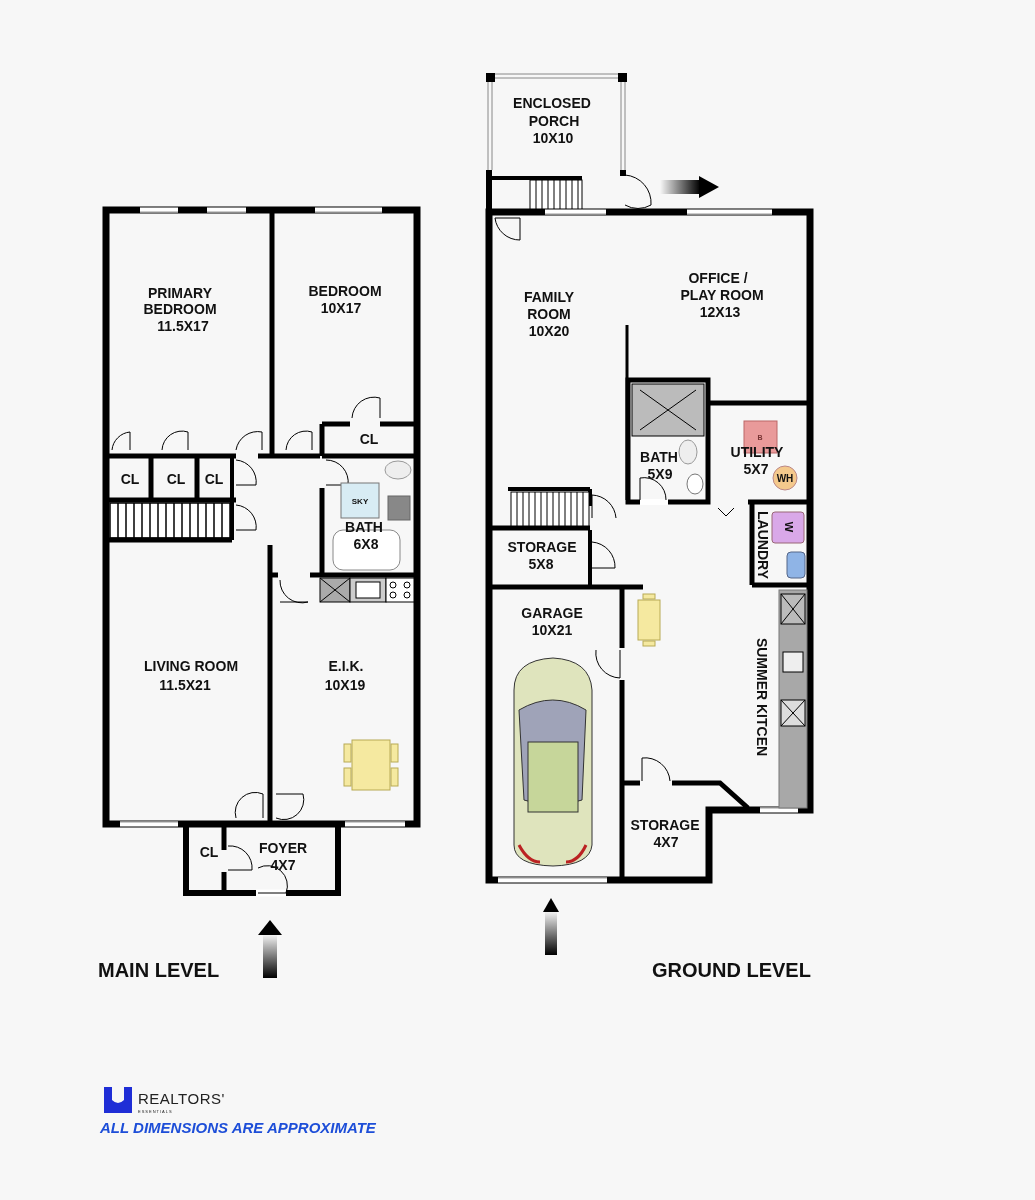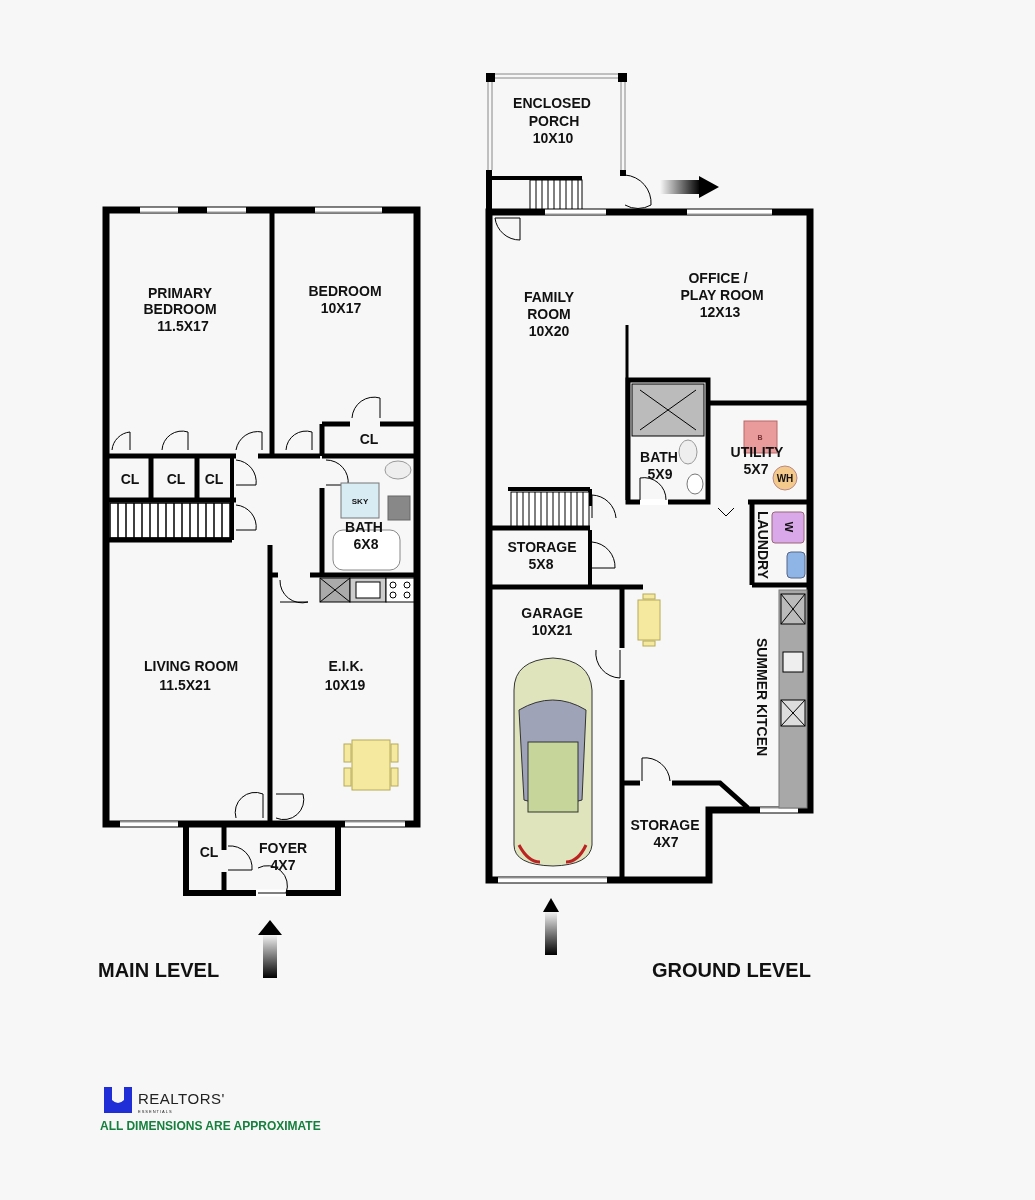--- a/index.html
+++ b/index.html
@@ -1,21 +1,21 @@
 <!DOCTYPE html>
 <html><head>
 <meta charset="utf-8">
 <style>
   html,body{margin:0;padding:0;background:#f7f7f7;}
   body{width:1035px;height:1200px;position:relative;overflow:hidden;font-family:"Liberation Sans",sans-serif;}
   svg{position:absolute;left:0;top:0;}
   .lbl{font-family:"Liberation Sans",sans-serif;font-weight:bold;fill:#111;}
   .room{font-size:14px;}
   .big{font-size:20px;}
-  .foot{position:absolute;font-weight:bold;font-size:12px;color:#15803d;}
+  .foot{position:absolute;font-weight:bold;font-size:15px;color:#1d4ed8;font-style:italic;}
 </style>
 </head>
 <body>
 
 <svg width="1035" height="1200" viewBox="0 0 1035 1200">
   <defs>
     <linearGradient id="arrowUp" x1="0" y1="1" x2="0" y2="0">
       <stop offset="0" stop-color="#000" stop-opacity="0"></stop>
       <stop offset="1" stop-color="#000" stop-opacity="1"></stop>
     </linearGradient>

